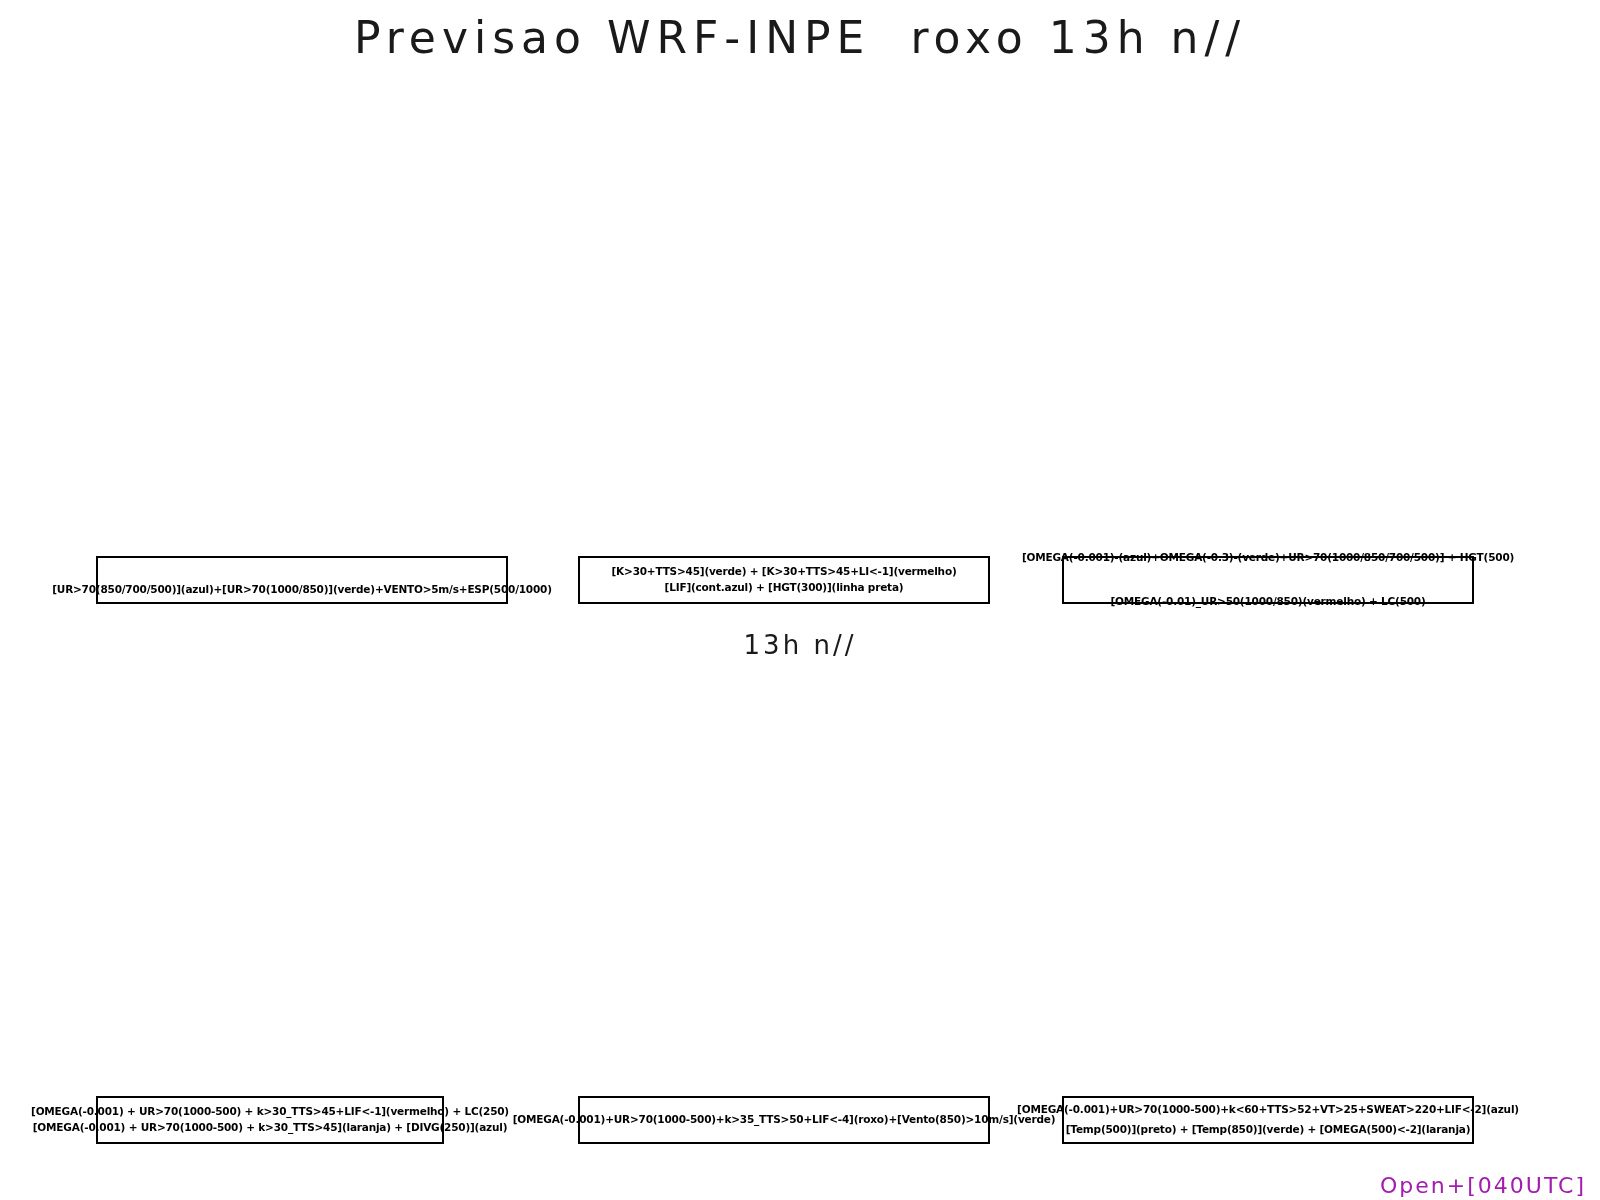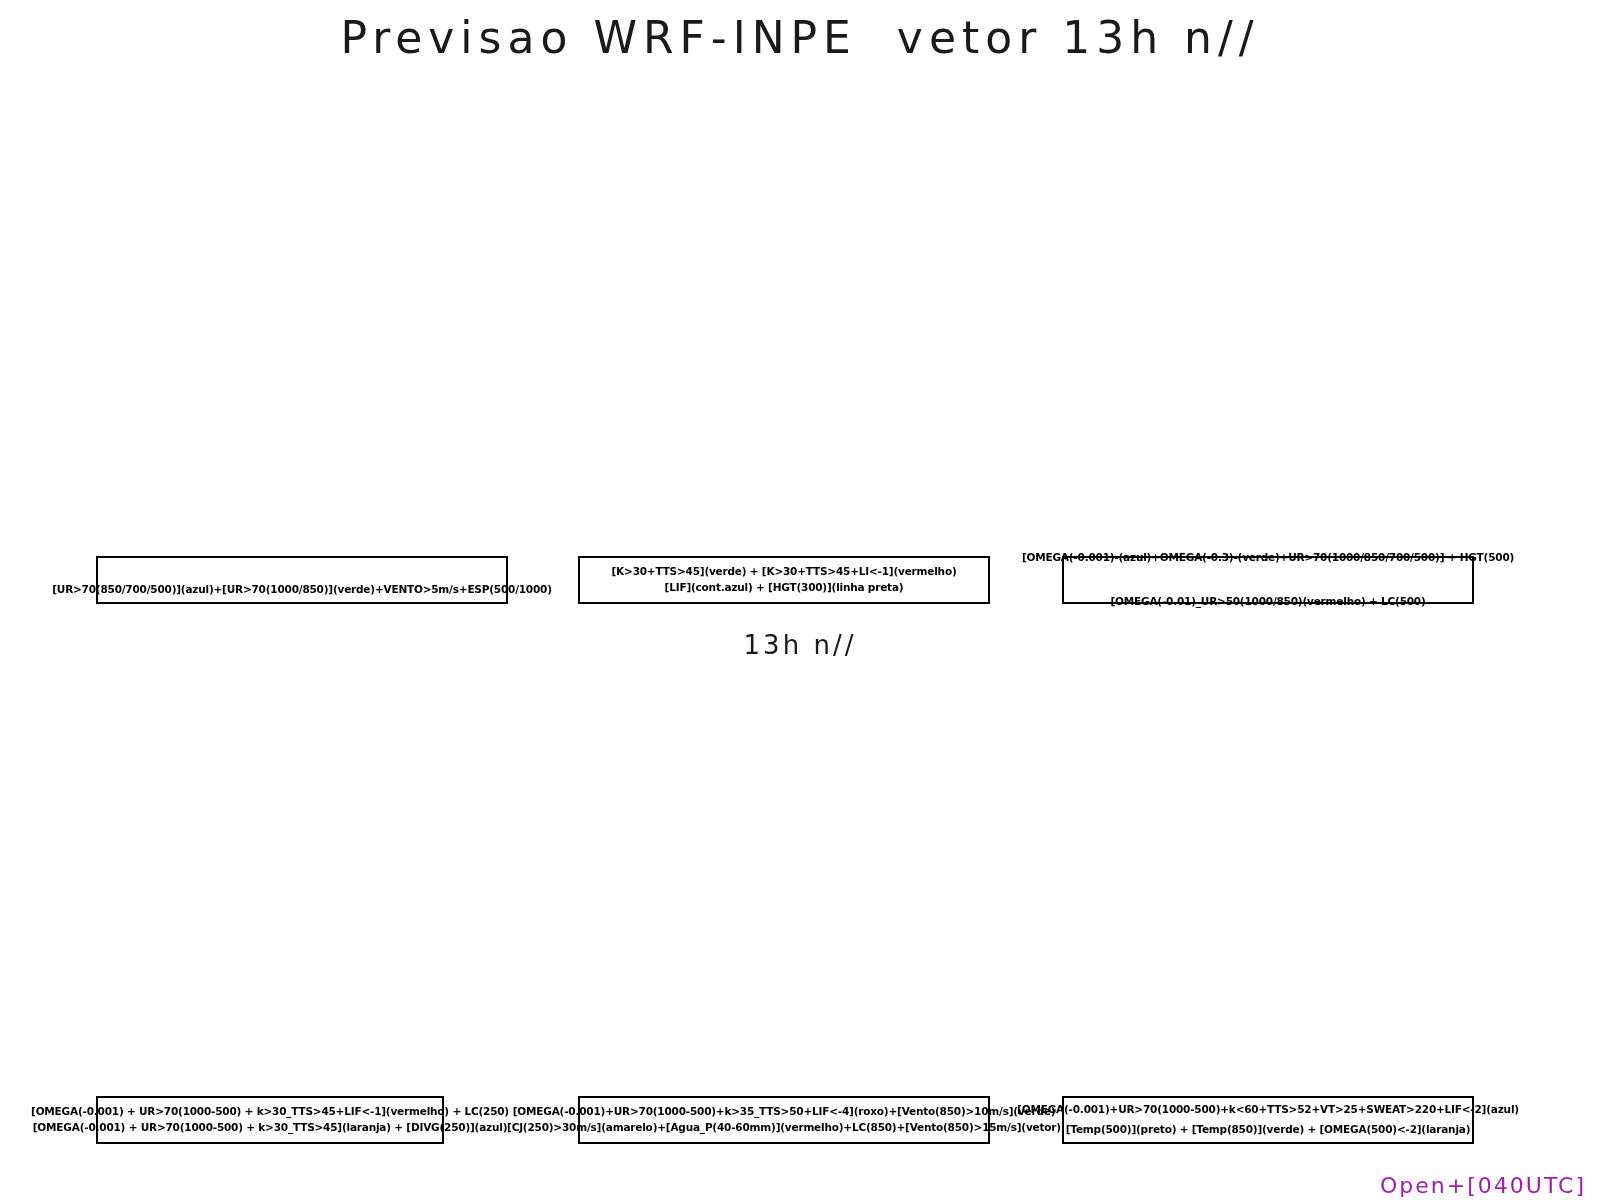--- a/index.html
+++ b/index.html
@@ -90,21 +90,21 @@
 
   
   .panel-area {
     position: absolute;
     background: #ffffff;
   }
 </style>
 </head>
 <body>
 
-<div class="main-title">Previsao WRF-INPE  vetor 13h n//</div>
+<div class="main-title">Previsao WRF-INPE  roxo 13h n//</div>
 
 <div class="panel-area" style="left:96px;  top:110px; width:412px; height:440px;"></div>
 <div class="panel-area" style="left:578px; top:110px; width:412px; height:440px;"></div>
 <div class="panel-area" style="left:1062px;top:110px; width:412px; height:440px;"></div>
 <div class="panel-area" style="left:96px;  top:660px; width:412px; height:430px;"></div>
 <div class="panel-area" style="left:578px; top:660px; width:412px; height:430px;"></div>
 <div class="panel-area" style="left:1062px;top:660px; width:412px; height:430px;"></div>
 
 <div class="legend-box" id="legend-top-left">
   <div class="legend-line">[UR&gt;70(850/700/500)](azul)+[UR&gt;70(1000/850)](verde)+VENTO&gt;5m/s+ESP(500/1000)</div>
@@ -123,21 +123,20 @@
 
 <div class="mid-caption">13h n//</div>
 
 <div class="legend-box" id="legend-bottom-left">
   <div class="legend-line">[OMEGA(-0.001)  +  UR&gt;70(1000-500)  +  k&gt;30_TTS&gt;45+LIF&lt;-1](vermelho)  +  LC(250)</div>
   <div class="legend-line">[OMEGA(-0.001)  +  UR&gt;70(1000-500)  +  k&gt;30_TTS&gt;45](laranja)  +  [DIVG(250)](azul)</div>
 </div>
 
 <div class="legend-box" id="legend-bottom-center">
   <div class="legend-line">[OMEGA(-0.001)+UR&gt;70(1000-500)+k&gt;35_TTS&gt;50+LIF&lt;-4](roxo)+[Vento(850)&gt;10m/s](verde)</div>
-  <div class="legend-line">[CJ(250)&gt;30m/s](amarelo)+[Agua_P(40-60mm)](vermelho)+LC(850)+[Vento(850)&gt;15m/s](vetor)</div>
 </div>
 
 <div class="legend-box" id="legend-bottom-right">
   <div class="legend-line">[OMEGA(-0.001)+UR&gt;70(1000-500)+k&lt;60+TTS&gt;52+VT&gt;25+SWEAT&gt;220+LIF&lt;-2](azul)</div>
   <div class="legend-line">[Temp(500)](preto)  +  [Temp(850)](verde)  +  [OMEGA(500)&lt;-2](laranja)</div>
 </div>
 
 <div class="corner-stamp">Open+[040UTC]</div>
 
 </body></html>

